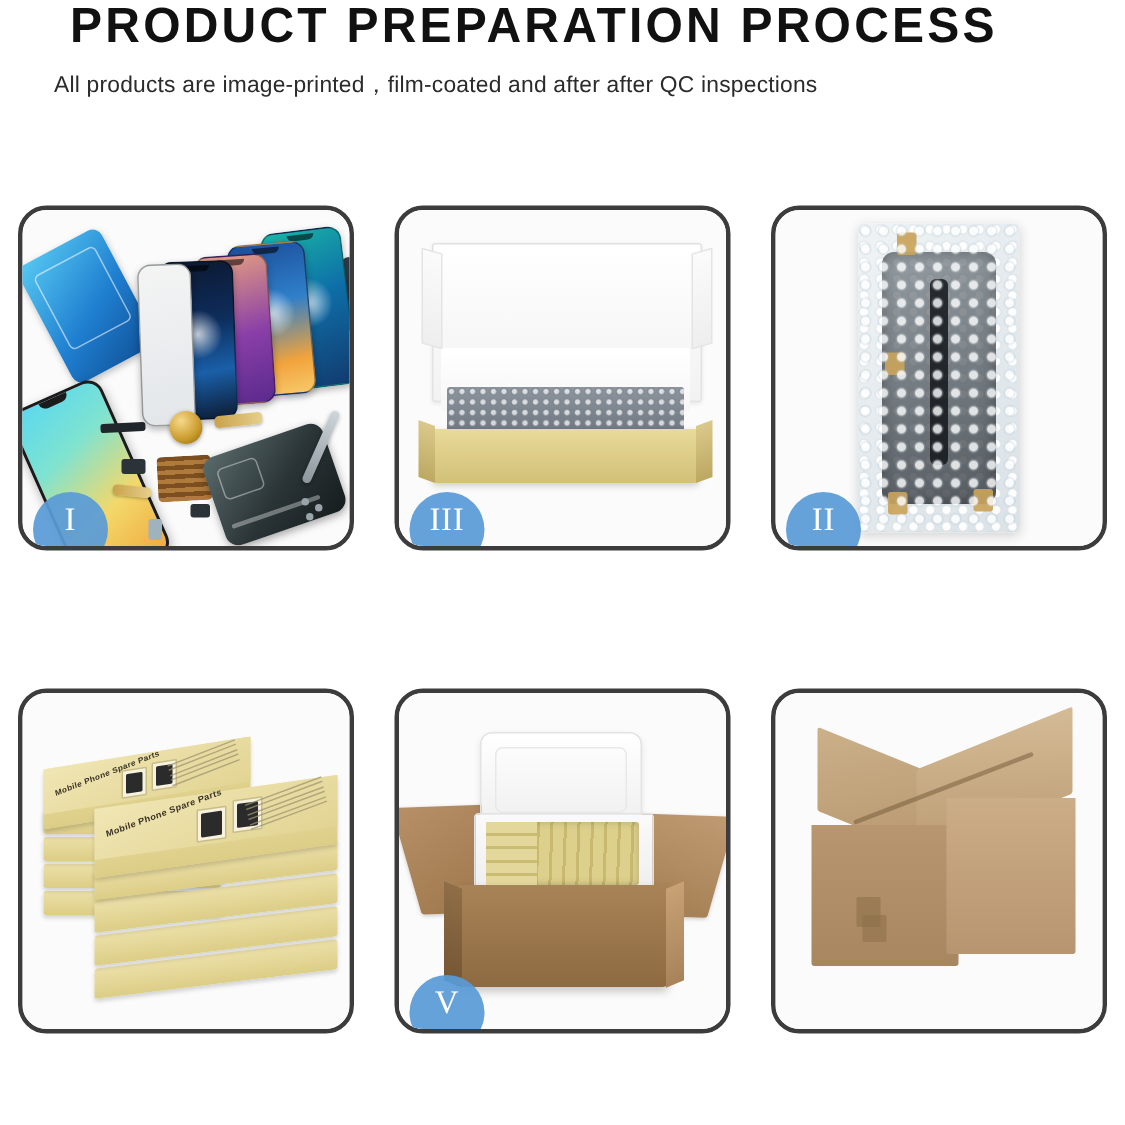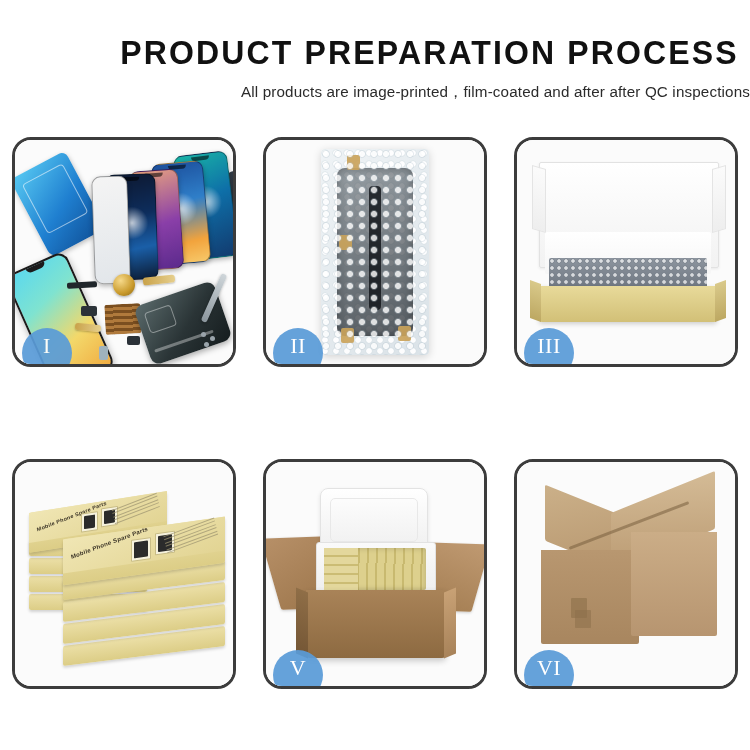--- a/index.html
+++ b/index.html
@@ -10,22 +10,22 @@
   body {
     width: 750px;
     height: 750px;
     font-family: "Liberation Sans", sans-serif;
     overflow: hidden;
     position: relative;
   }
 
   
   .header {
-    text-align: right;
-    padding-top: 36px;
+    text-align: left;
+    margin-left: 36px;
   }
   .title {
     font-family: "Liberation Sans", sans-serif;
     font-size: 33px;
     font-weight: 700;
     color: #111111;
     letter-spacing: 2.2px;
     line-height: 1;
     transform: scaleX(0.97);
     white-space: nowrap;
@@ -421,40 +421,40 @@
         <i style="left:0;top:0"></i>
           <i style="left:9px;top:4px"></i>
           <i style="left:3px;top:10px"></i>
       </div>
     </div>
     <div class="badge">I</div>
   </div>
 
   <div class="panel">
     <div class="stage">
+      <div class="iii-lid"></div>
+      <div class="iii-foam"></div>
+      <div class="iii-fill"></div>
+      <div class="iii-tray"></div>
+    </div>
+    <div class="badge">III</div>
+  </div>
+
+  <div class="panel">
+    <div class="stage">
       <div class="bubble-bag">
         <div class="inner-part"></div>
         <span class="tape tp1"></span>
         <span class="tape tp2"></span>
         <span class="tape tp3"></span>
         <span class="tape tp4"></span>
         <div class="bub-overlay"></div>
       </div>
     </div>
     <div class="badge">II</div>
-  </div>
-
-  <div class="panel">
-    <div class="stage">
-      <div class="iii-lid"></div>
-      <div class="iii-foam"></div>
-      <div class="iii-fill"></div>
-      <div class="iii-tray"></div>
-    </div>
-    <div class="badge">III</div>
   </div>
 
   <div class="panel">
     <div class="stage">
       <div class="stack">
 
         <div class="sbox" style="left:0px; top:110px; width:118px; height:16px;"></div>
         <div class="sbox" style="left:0px; top:92px;  width:118px; height:16px;"></div>
         <div class="sbox" style="left:0px; top:74px;  width:118px; height:16px;"></div>
         <div class="sbox" style="left:0px; top:56px;  width:118px; height:16px;"></div>
@@ -525,16 +525,15 @@
         <div class="vi-topA"></div>
         <div class="vi-topB"></div>
         <div class="vi-seam"></div>
         <div class="vi-front">
           <span class="vi-tapeT"></span>
           <span class="vi-tapeB"></span>
         </div>
         <div class="vi-side"></div>
       </div>
     </div>
-    <div class="badge">VI</div>
   </div>
 
 </div>
 
 </body></html>

